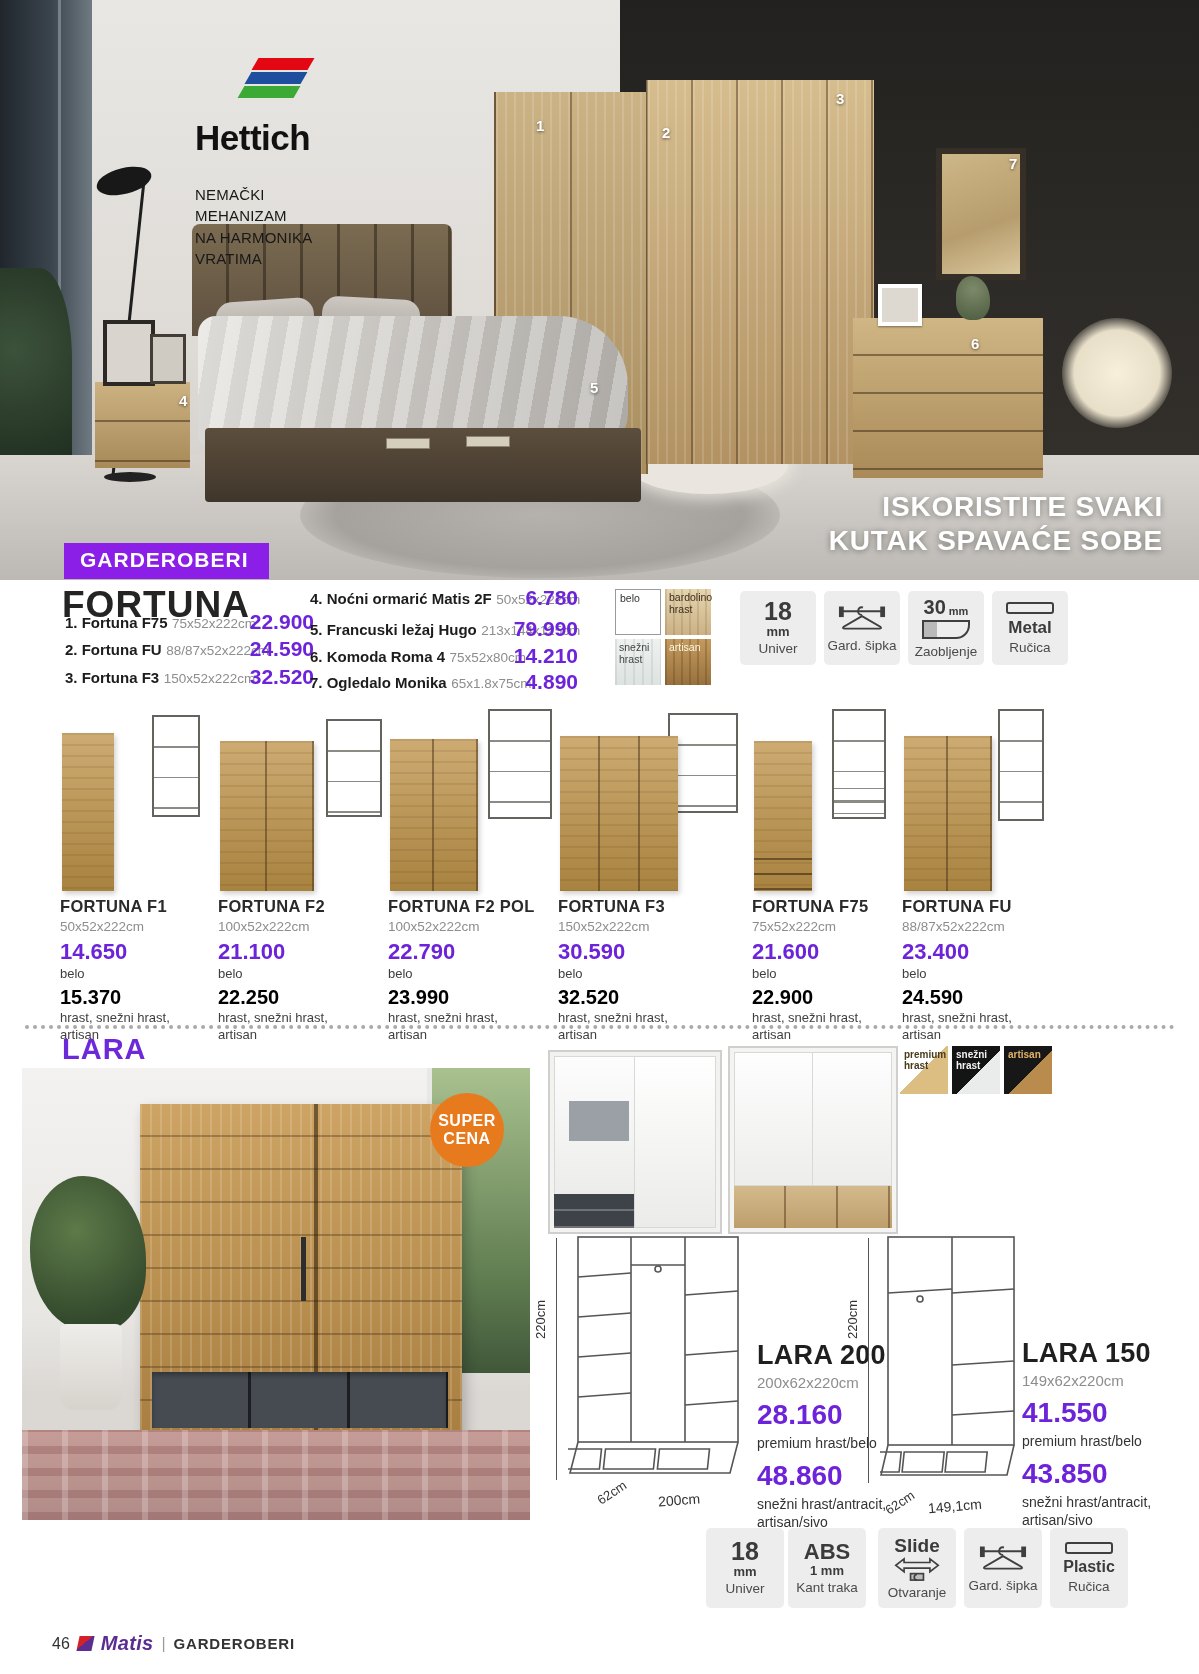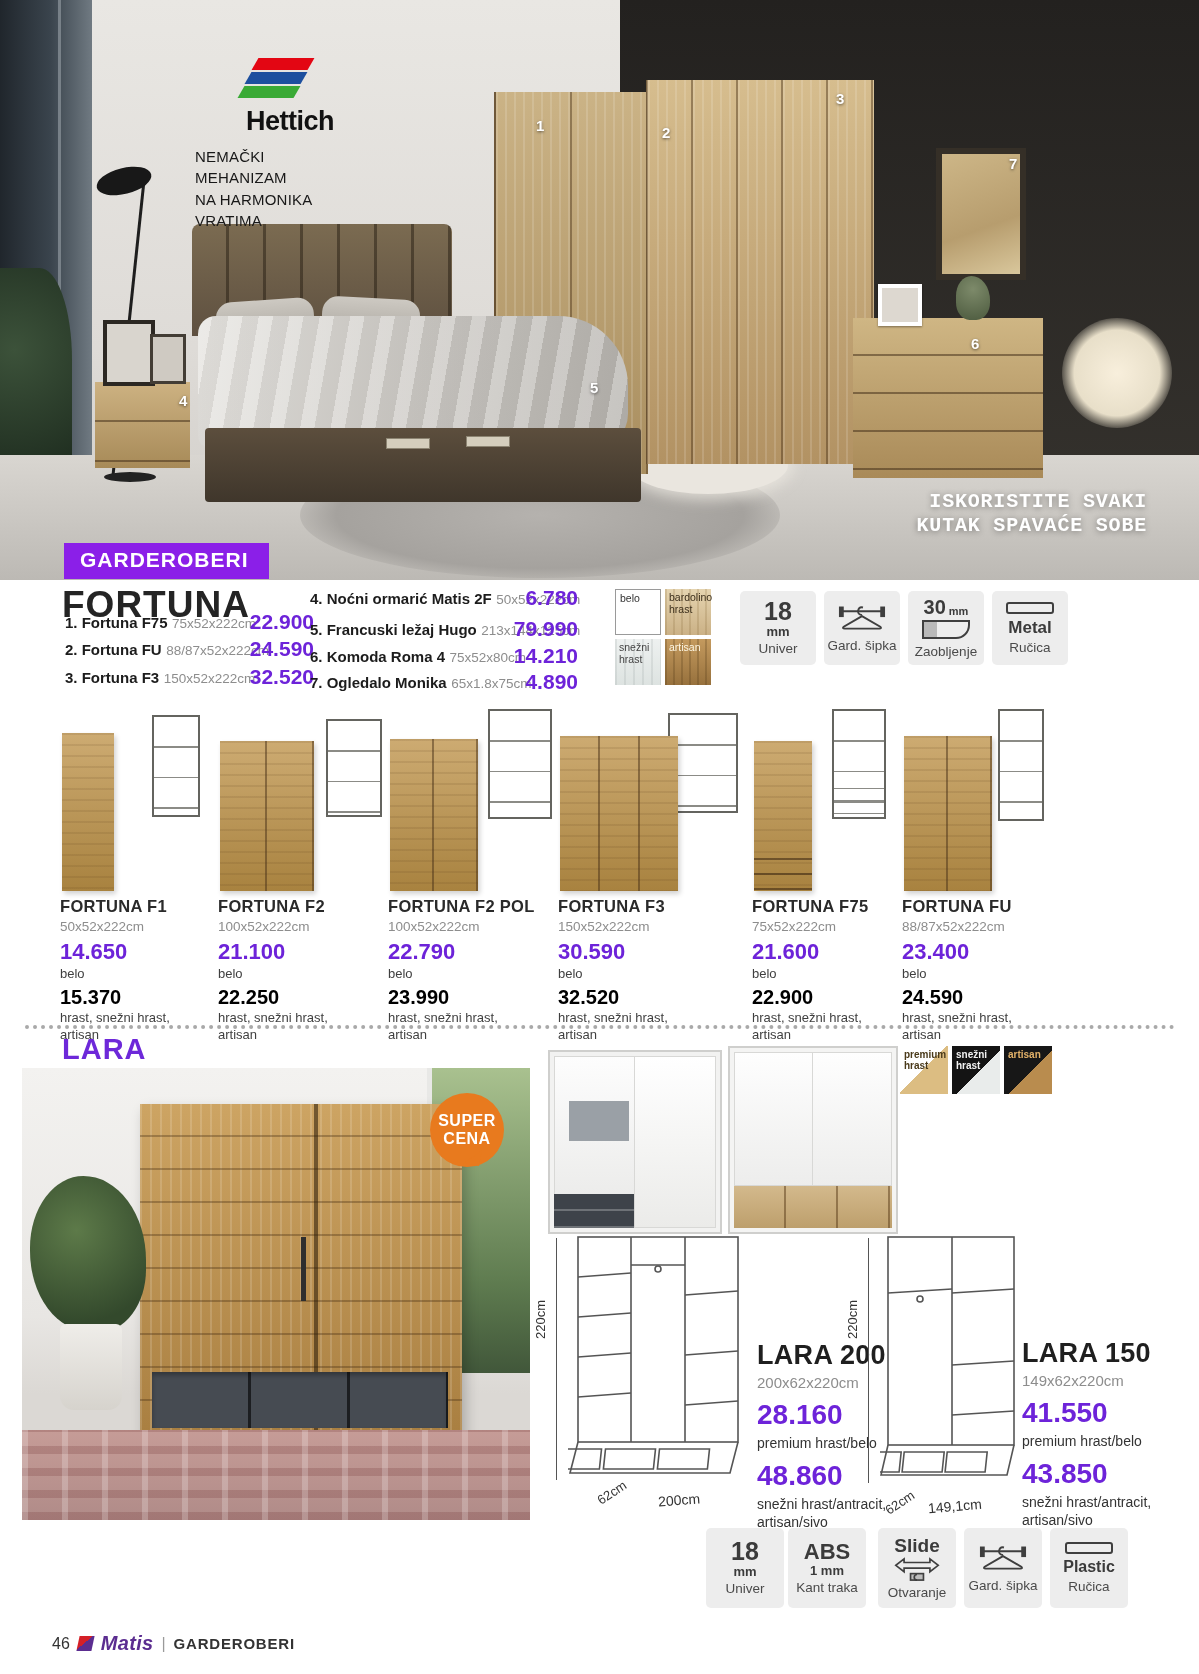--- a/index.html
+++ b/index.html
@@ -39,23 +39,23 @@
          background:repeating-linear-gradient(100deg,rgba(255,255,255,.25) 0 14px,rgba(0,0,0,.04) 14px 30px),linear-gradient(100deg,#e6e4e0,#c6c3be 60%,#b4b1ac);}
   .bed-base{left:205px;top:428px;width:436px;height:74px;border-radius:4px;background:linear-gradient(180deg,#5c4e3d,#3f362b);}
   .bb-handle{width:42px;height:9px;background:#d5cebd;border:1px solid #8c8472;}
   .nstand{left:95px;top:382px;width:95px;height:86px;--seam:120px;--w1:#cdb282;--w2:#a78a58;
           background-image:repeating-linear-gradient(180deg,transparent 0 38px,rgba(60,40,20,.5) 38px 40px),linear-gradient(180deg,#cdb282,#a78a58);}
   .nframe1{left:103px;top:320px;width:44px;height:58px;background:#d9d5ce;border:4px solid #2c2823;}
   .nframe2{left:150px;top:334px;width:30px;height:44px;background:#cfcac2;border:3px solid #433d35;}
   .marker{position:absolute;color:#fff;font-size:15px;font-weight:700;text-shadow:0 1px 3px rgba(0,0,0,.55);}
   .hettich{left:195px;top:58px;width:190px;}
   .stripe{height:12px;width:56px;transform:skewX(-30deg);margin-bottom:2px;}
-  .hettich-name{font-size:27px;font-weight:800;color:#111;letter-spacing:-.5px;margin-top:8px;text-align:center;}
-  .hettich-tag{margin-top:9px;font-size:15px;font-weight:500;color:#181818;line-height:1.42;letter-spacing:.2px;}
-  .headline{right:52px;top:490px;text-align:right;color:#fff;font-size:20px;font-weight:800;letter-spacing:.8px;line-height:1.22;text-shadow:0 1px 6px rgba(0,0,0,.4);font-family:Liberation Mono, monospace;}
+  .hettich-name{font-size:35px;font-weight:800;color:#111;letter-spacing:-.5px;margin-top:20px;}
+  .hettich-tag{margin-top:26px;font-size:15px;font-weight:500;color:#181818;line-height:1.42;letter-spacing:.2px;}
+  .headline{right:36px;top:490px;text-align:right;color:#fff;font-size:28px;font-weight:800;letter-spacing:.8px;line-height:1.22;text-shadow:0 1px 6px rgba(0,0,0,.4);}
 
   
   .sec-badge{left:64px;top:543px;background:#8b1fe8;color:#fff;font-size:21px;font-weight:700;letter-spacing:1px;padding:5px 20px 7px 16px;}
   .fortuna-title{left:62px;top:584px;font-size:37px;font-weight:800;color:#242424;letter-spacing:1px;}
   .lara-title{left:62px;top:1033px;font-size:29px;font-weight:800;color:#6d28d9;letter-spacing:1px;}
 
   
   .li-name{font-size:15px;font-weight:700;color:#1c1c1c;white-space:nowrap;}
   .li-dims{font-size:13.5px;font-weight:400;color:#8d8d8d;}
   .li-price{font-size:21px;font-weight:800;color:#6d23d9;text-align:right;white-space:nowrap;}

